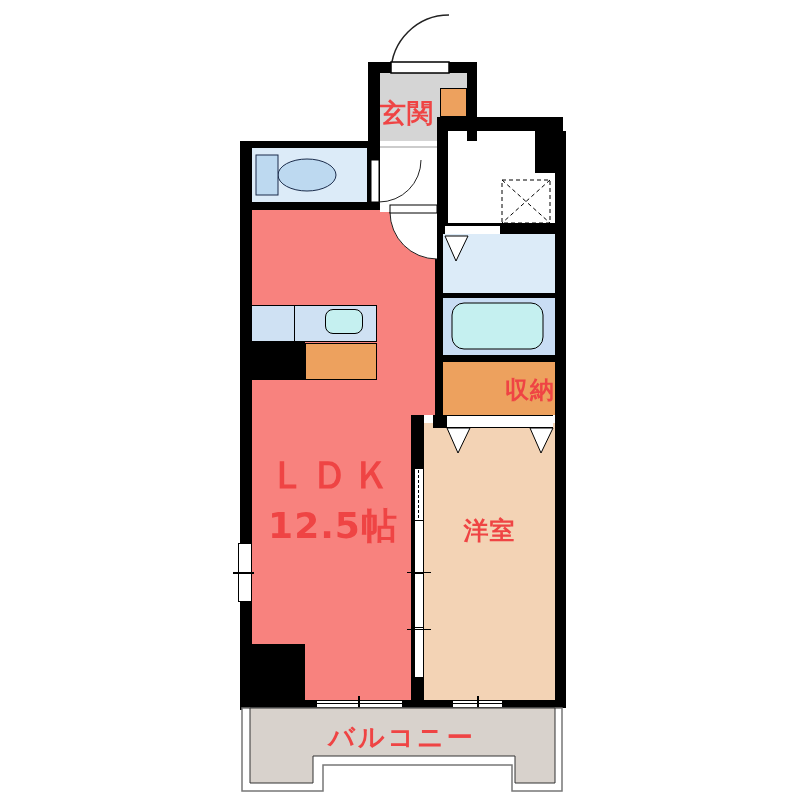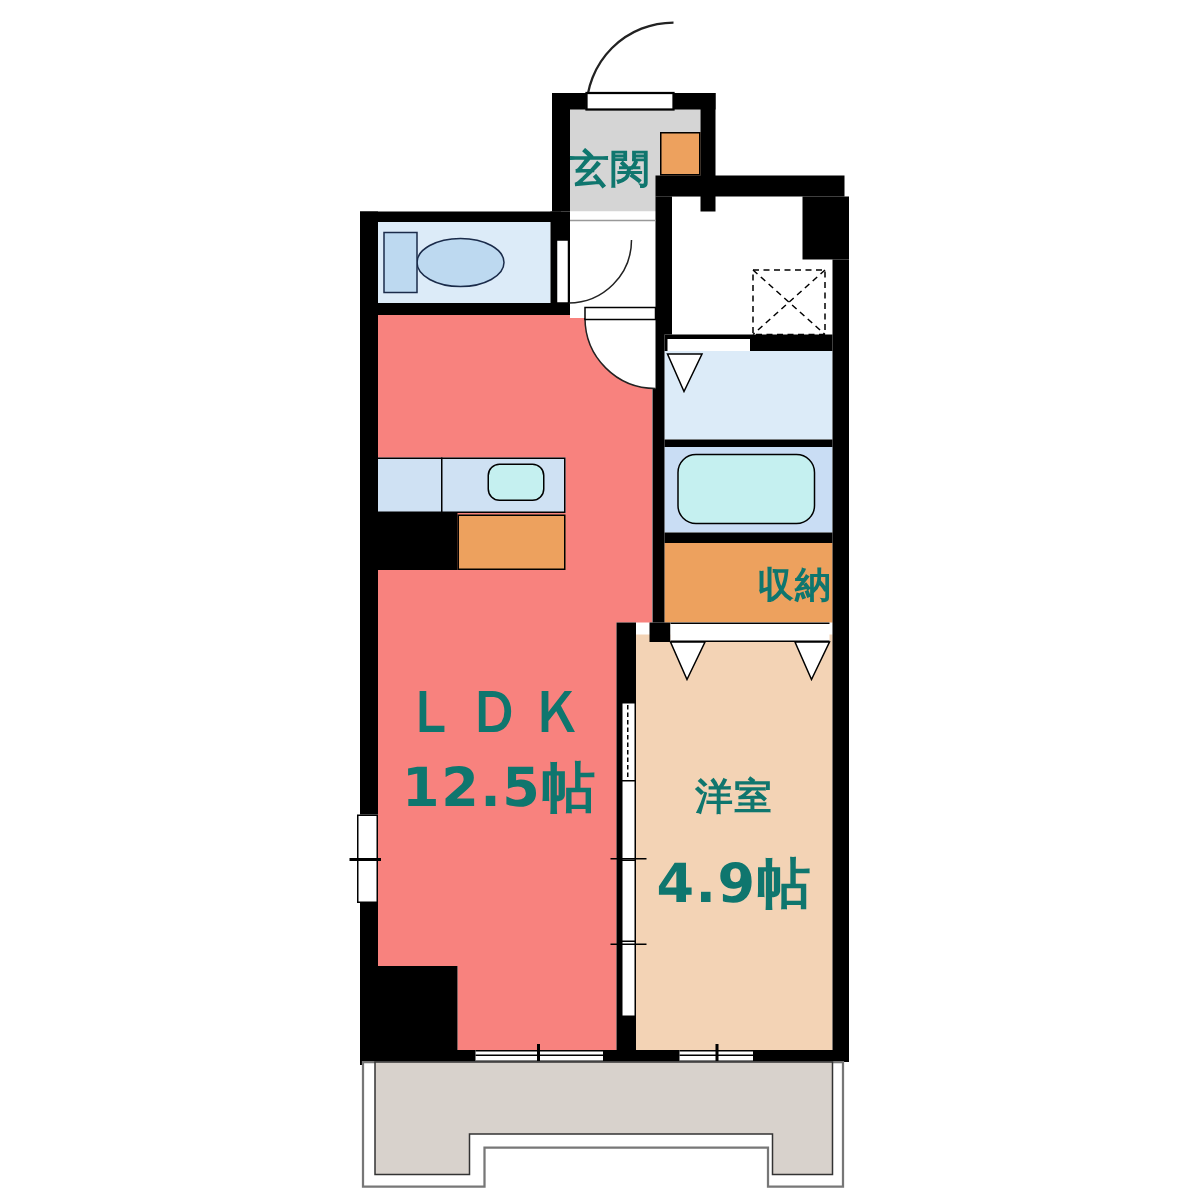--- a/index.html
+++ b/index.html
@@ -1,20 +1,20 @@
 <!DOCTYPE html>
 <html><head>
 <meta charset="utf-8">
 <style>
   html,body{margin:0;padding:0;background:#fff;}
   #stage{position:relative;width:800px;height:800px;background:#ffffff;overflow:hidden;
          font-family:"DejaVu Sans","Liberation Sans",sans-serif;}
   .wall{position:absolute;background:#000;}
   .fill{position:absolute;}
-  .lbl{position:absolute;font-weight:bold;color:#0f766e;text-align:center;line-height:1;
+  .lbl{position:absolute;font-weight:bold;color:#ef4444;text-align:center;line-height:1;
        letter-spacing:1px;white-space:nowrap;}
   .bordered{box-sizing:border-box;border:1px solid #000;}
   .white{background:#fff;}
   svg{position:absolute;left:0;top:0;pointer-events:none;}
 </style>
 </head>
 <body>
 
 <div id="stage">
 
@@ -111,15 +111,15 @@
       <line x1="502" y1="180" x2="550" y2="223"></line>
       <line x1="550" y1="180" x2="502" y2="223"></line>
     </g>
   </svg>
 
   <div class="lbl" style="left:367px;top:100px;width:80px;font-size:26px;">玄関</div>
   <div class="lbl" style="left:443px;top:378px;width:112px;font-size:24px;text-align:right;">収納</div>
   <div class="lbl" style="left:252px;top:456px;width:160px;font-size:38px;letter-spacing:4px;font-family:Liberation Serif, serif;">ＬＤＫ</div>
   <div class="lbl" style="left:248px;top:508px;width:170px;font-size:36px;">12.5帖</div>
   <div class="lbl" style="left:424px;top:518px;width:131px;font-size:25px;">洋室</div>
-  <div class="lbl" style="left:424px;top:572px;width:131px;font-size:36px;">4.9帖</div>
+  <div class="lbl" style="left:242px;top:724px;width:320px;font-size:26px;letter-spacing:3px;">バルコニー</div>
 
 </div>
 
 </body></html>

